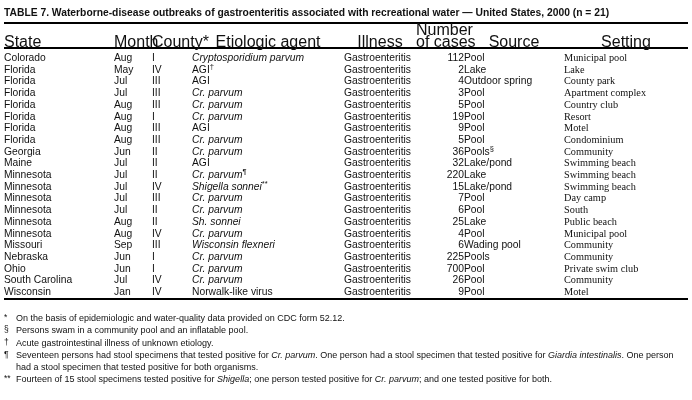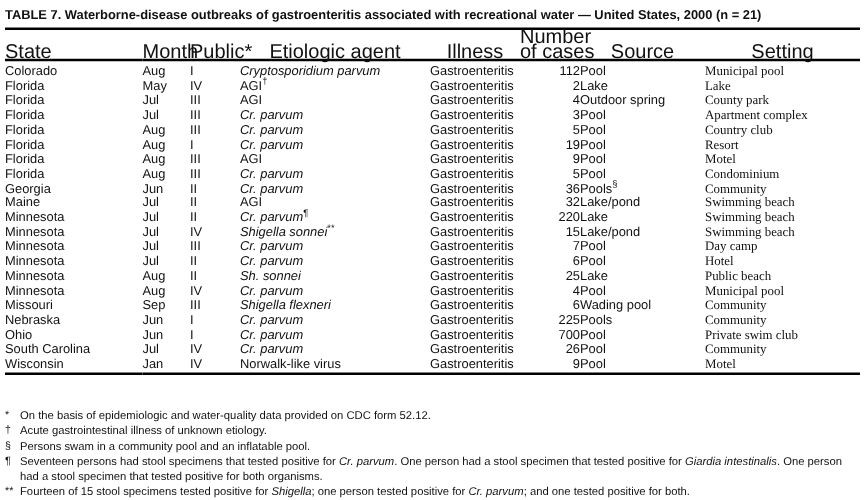--- a/index.html
+++ b/index.html
@@ -47,21 +47,21 @@
   td.c-illness{ padding-left: 0; }
   td.c-cases  { text-align: right; padding-right: 3px; }
   td.c-source { padding-left: 25px; }
   td.c-setting{ padding-left: 27px; font-family: Liberation Serif, serif; }
 
   .it { font-style: italic; }
   sup, .sup {
     font-size: 7.5px; vertical-align: super; line-height: 0;
   }
 
-  .footnotes { margin-top: 26px; font-size: 9px; line-height: 11.5px; }
+  .footnotes { margin-top: 12px; font-size: 9px; line-height: 11.5px; }
   .footnote { padding-left: 12px; }
   .fn-marker {
     display: inline-block; width: 12px; margin-left: -12px;
     font-size: 8.5px; vertical-align: 1px;
   }
 </style>
 </head>
 <body>
 
 <div class="page">
@@ -76,21 +76,21 @@
         <col style="width:152px">
       <col style="width:72px">
         <col style="width:48px">
         <col style="width:100px">
         <col style="width:124px">
     </colgroup>
     <thead>
       <tr>
         <th class="c-state">State</th>
         <th class="c-month">Month</th>
-        <th class="c-class"><span>Public</span><span>*</span></th>
+        <th class="c-class"><span>County</span><span>*</span></th>
         <th class="c-agent">Etiologic agent</th>
         <th class="c-illness">Illness</th>
         <th class="c-cases">
           <span class="hdr-line">Number</span>
           <span class="hdr-line">of cases</span>
         </th>
         <th class="c-source">Source</th>
         <th class="c-setting">Setting</th>
       </tr>
     </thead>
@@ -239,21 +239,21 @@
     </tr>
 
     <tr>
       <td class="c-state">Minnesota</td>
       <td class="c-month">Jul</td>
       <td class="c-class">II</td>
       <td class="c-agent"><span class="agent-text it">Cr. parvum</span><sup></sup></td>
       <td class="c-illness">Gastroenteritis</td>
       <td class="c-cases">6</td>
       <td class="c-source"><span>Pool</span><sup></sup></td>
-      <td class="c-setting">Hotel</td>
+      <td class="c-setting">South</td>
     </tr>
 
     <tr>
       <td class="c-state">Minnesota</td>
       <td class="c-month">Aug</td>
       <td class="c-class">II</td>
       <td class="c-agent"><span class="agent-text it">Sh. sonnei</span><sup></sup></td>
       <td class="c-illness">Gastroenteritis</td>
       <td class="c-cases">25</td>
       <td class="c-source"><span>Lake</span><sup></sup></td>
@@ -268,21 +268,21 @@
       <td class="c-illness">Gastroenteritis</td>
       <td class="c-cases">4</td>
       <td class="c-source"><span>Pool</span><sup></sup></td>
       <td class="c-setting">Municipal pool</td>
     </tr>
 
     <tr>
       <td class="c-state">Missouri</td>
       <td class="c-month">Sep</td>
       <td class="c-class">III</td>
-      <td class="c-agent"><span class="agent-text it">Shigella flexneri</span><sup></sup></td>
+      <td class="c-agent"><span class="agent-text it">Wisconsin flexneri</span><sup></sup></td>
       <td class="c-illness">Gastroenteritis</td>
       <td class="c-cases">6</td>
       <td class="c-source"><span>Wading pool</span><sup></sup></td>
       <td class="c-setting">Community</td>
     </tr>
 
     <tr>
       <td class="c-state">Nebraska</td>
       <td class="c-month">Jun</td>
       <td class="c-class">I</td>
@@ -327,28 +327,28 @@
     </tr>
   </tbody>
   </table>
 
   <div class="footnotes" id="footnotes">
     <div class="footnote">
       <span class="fn-marker">*</span><span class="fn-text"><span>On the basis of epidemiologic and water-quality data provided on CDC form 52.12.</span></span>
     </div>
 
     <div class="footnote">
+      <span class="fn-marker">§</span><span class="fn-text"><span>Persons swam in a community pool and an inflatable pool.</span></span>
+    </div>
+
+    <div class="footnote">
       <span class="fn-marker">†</span><span class="fn-text"><span>Acute gastrointestinal illness of unknown etiology.</span></span>
     </div>
 
     <div class="footnote">
-      <span class="fn-marker">§</span><span class="fn-text"><span>Persons swam in a community pool and an inflatable pool.</span></span>
-    </div>
-
-    <div class="footnote">
       <span class="fn-marker">¶</span><span class="fn-text"><span>Seventeen persons had stool specimens that tested positive for </span><span class="it">Cr. parvum</span><span>. One person had a stool specimen that tested positive for </span><span class="it">Giardia intestinalis</span><span>. One person had a stool specimen that tested positive for both organisms.</span></span>
     </div>
 
     <div class="footnote">
       <span class="fn-marker">**</span><span class="fn-text"><span>Fourteen of 15 stool specimens tested positive for </span><span class="it">Shigella</span><span>; one person tested positive for </span><span class="it">Cr. parvum</span><span>; and one tested positive for both.</span></span>
     </div>
   </div>
 
 </div>
 

